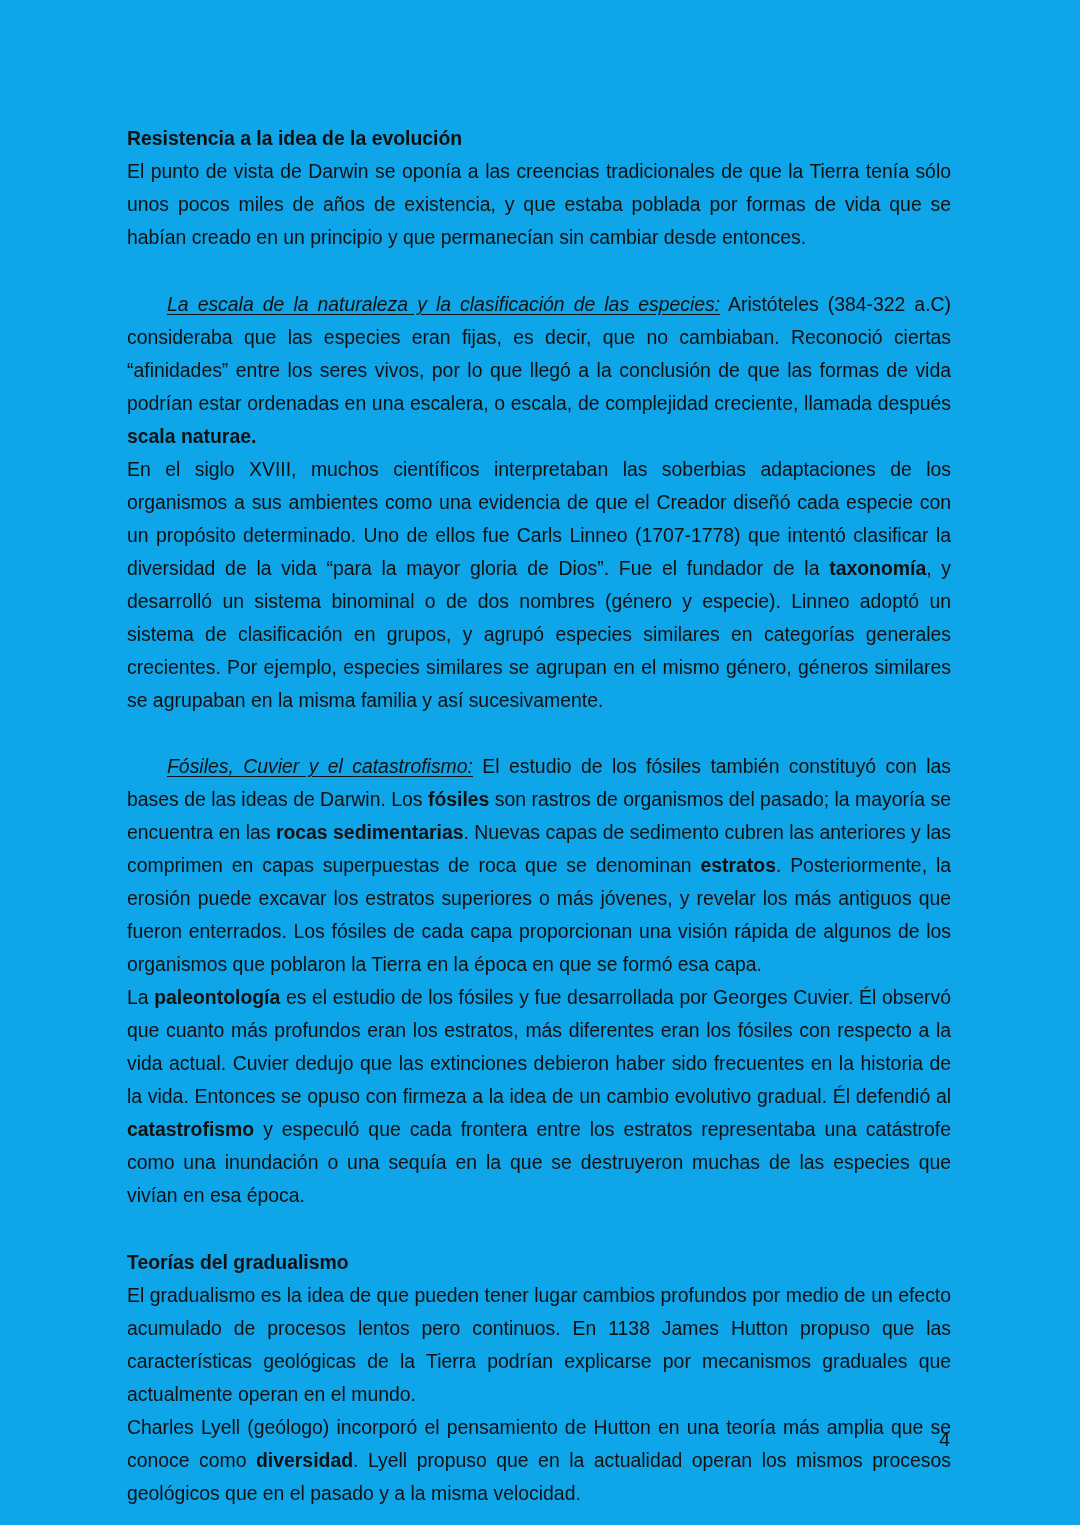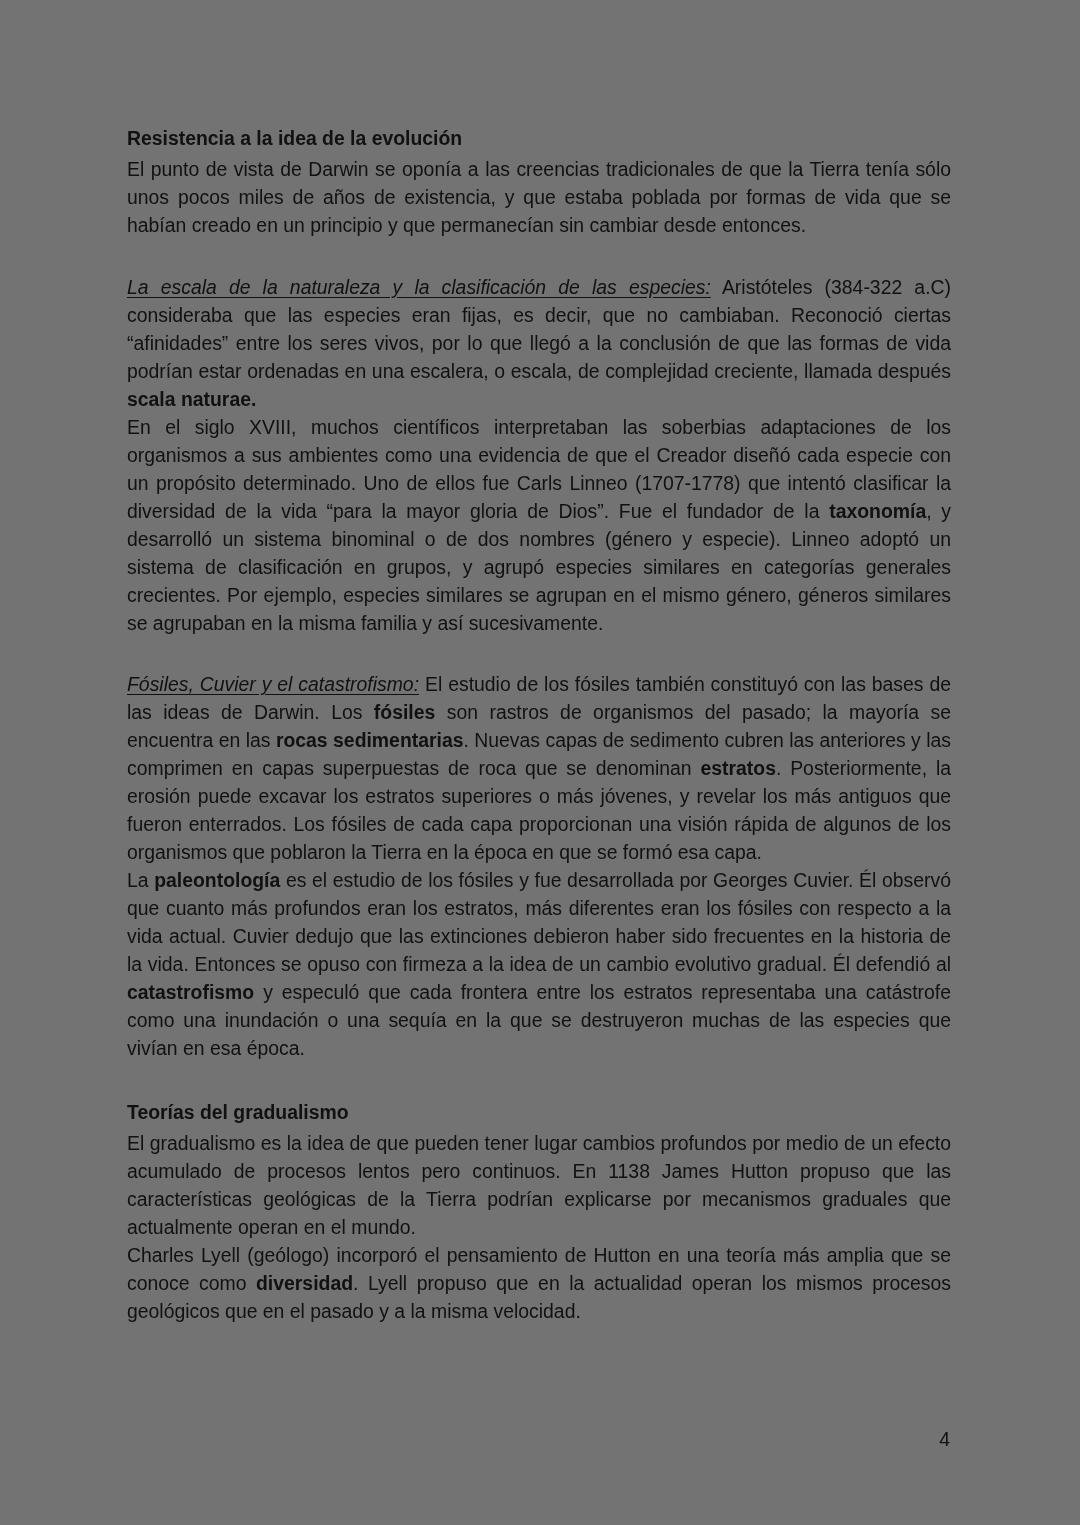--- a/index.html
+++ b/index.html
@@ -4,35 +4,35 @@
 <style>
   html, body {
     margin: 0;
     padding: 0;
     background: #ffffff;
   }
   .page {
     position: relative;
     width: 1080px;
     height: 1525px;
-    background: #737373;
+    background: #0ea5e9;
     box-sizing: border-box;
     overflow: hidden;
     font-family: "Liberation Sans", sans-serif;
     color: #000000;
   }
   .content {
     position: absolute;
     left: 127px;
     top: 122px;
     width: 824px;
   }
   .para {
     font-size: 19.4px;
-    line-height: 28px;
+    line-height: 33px;
     text-align: justify;
     text-justify: inter-word;
     margin: 0;
     color: #111111;
     -webkit-hyphens: none;
     hyphens: none;
   }
   .spacer {
     height: 33.4px;
   }
@@ -41,20 +41,21 @@
     font-size: 19.4px;
     line-height: 33.4px;
     margin: 0;
     text-align: left;
     color: #111111;
   }
   .it-ul {
     font-style: italic;
     text-decoration: underline;
     text-underline-offset: 3px;
+    margin-left: 40px;
   }
   b, .bold { font-weight: bold; }
   .pagenum {
     position: absolute;
     right: 130px;
     top: 1428px;
     font-size: 19.4px;
     line-height: 22px;
     color: #111111;
     font-family: "Liberation Sans", sans-serif;

